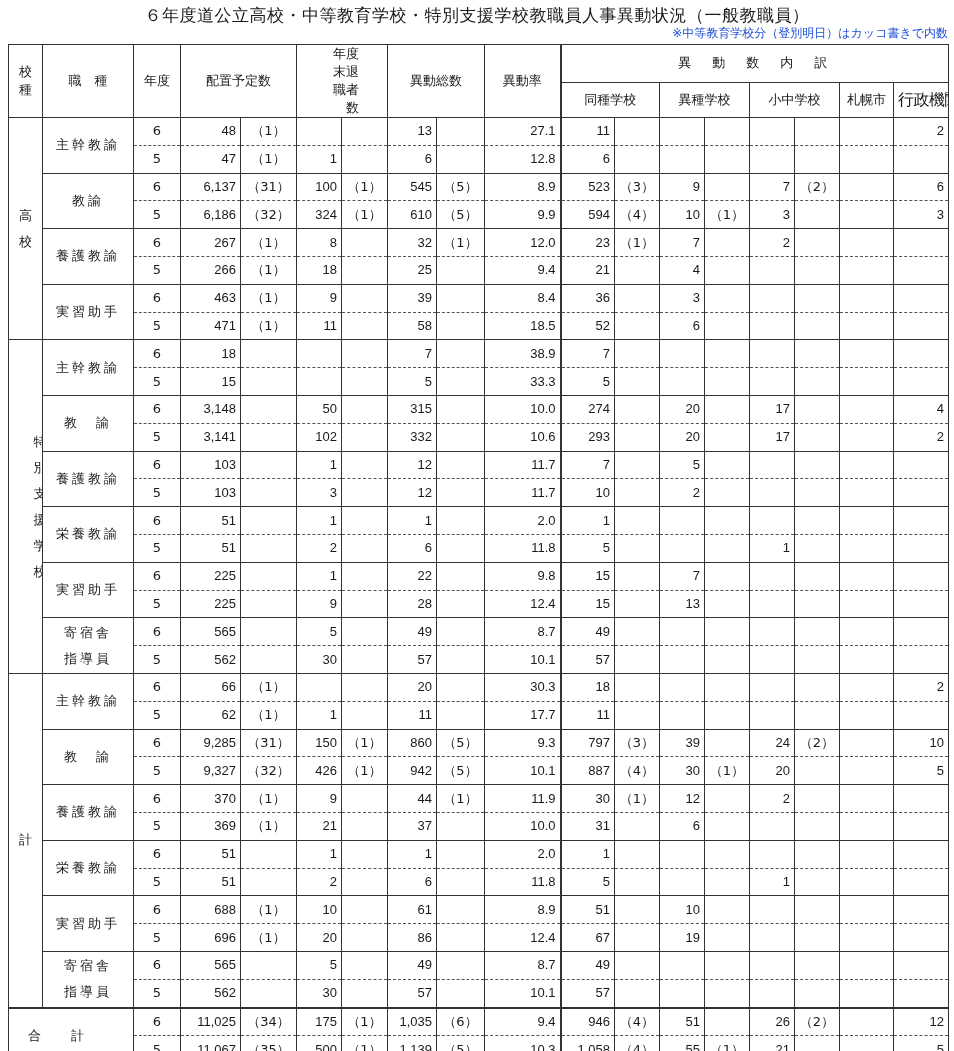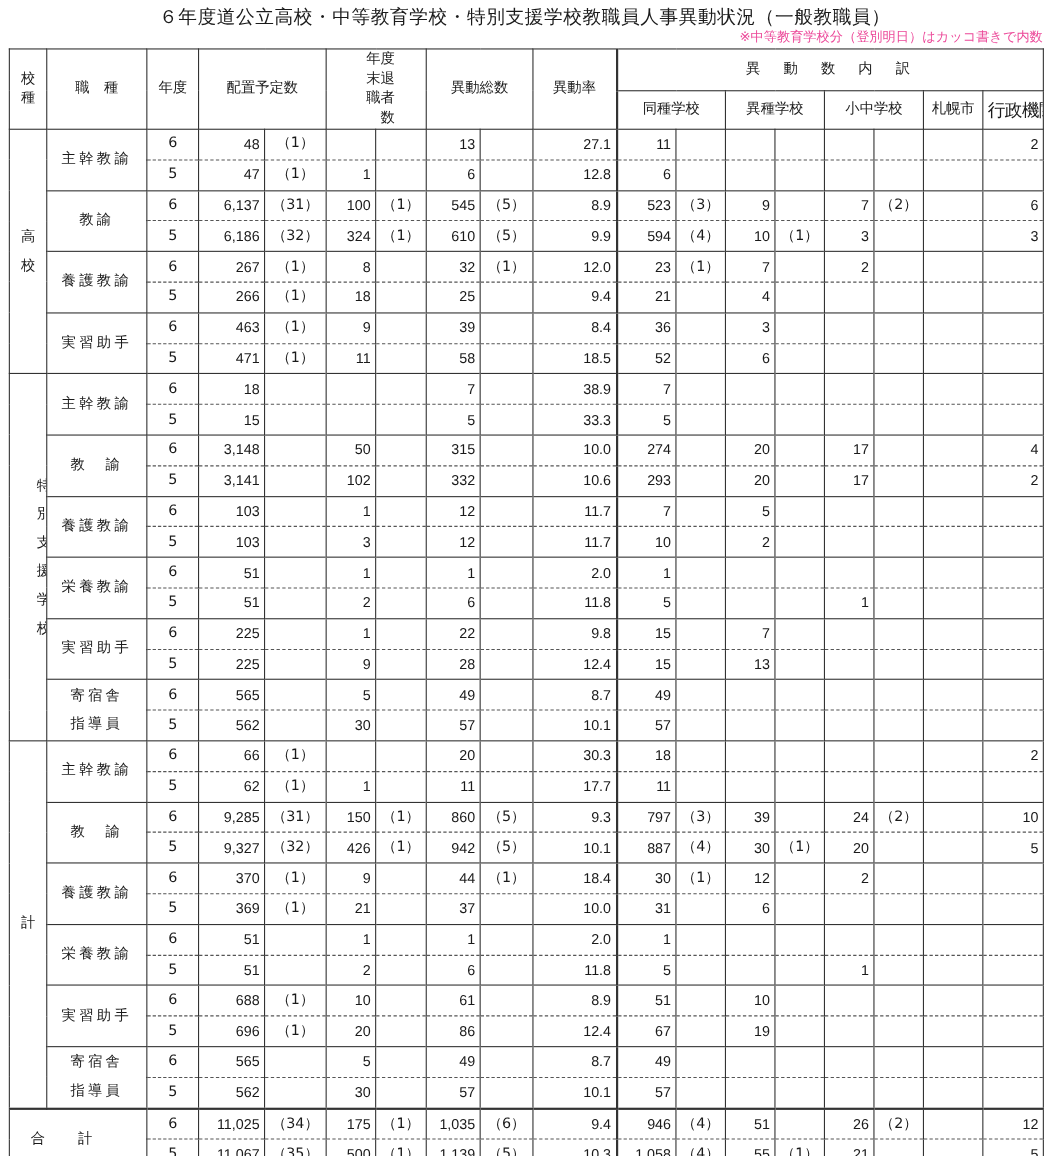--- a/index.html
+++ b/index.html
@@ -1,20 +1,20 @@
 <!DOCTYPE html>
 <html><head>
 <meta charset="utf-8">
 <style>
   html, body { margin:0; padding:0; background:#ffffff; }
   body { width:954px; height:1051px; position:relative; overflow:hidden;
          font-family:"DejaVu Sans", "Liberation Sans", sans-serif; color:#1a1a1a; }
   .title { position:absolute; left:0; top:4px; width:954px; text-align:center;
            font-size:17px; font-weight:normal; letter-spacing:0.5px; }
-  .note { position:absolute; right:6px; top:25px; font-size:12px; color:#ec4899; }
+  .note { position:absolute; right:6px; top:25px; font-size:12px; color:#1d4ed8; }
   table.t { position:absolute; left:8px; top:44px; border-collapse:collapse;
             table-layout:fixed; width:940px; font-size:13px; }
   table.t td, table.t th { border-left:1px solid #333; border-right:1px solid #333;
             padding:0 4px; height:26.8px; line-height:26px; overflow:hidden; white-space:nowrap; }
   table.t th { font-weight:normal; text-align:center; border:1px solid #333; line-height:18px; }
   table.t th.h1 { height:28px; }
   table.t th.h2 { height:26px; }
   .num { text-align:right; font-family:"Liberation Sans Narrow","Liberation Sans", sans-serif; }
   .par { text-align:center; }
   .c { text-align:center; }
@@ -527,21 +527,21 @@
       </tr>
       <tr class="top">
         <td class="job" rowspan="2"><span>養護教諭</span></td>
         <td class="c y">6</td>
         <td class="num v">370</td>
         <td class="par v">（1）</td>
         <td class="num v">9</td>
         <td class="par v"></td>
         <td class="num v">44</td>
         <td class="par v">（1）</td>
-        <td class="num v">18.4</td>
+        <td class="num v">11.9</td>
         <td class="num v thick-l">30</td>
         <td class="par v">（1）</td>
         <td class="num v">12</td>
         <td class="par v"></td>
         <td class="num v">2</td>
         <td class="par v"></td>
         <td class="num v"></td>
         <td class="num v"></td>
       </tr>
       <tr class="dash">

